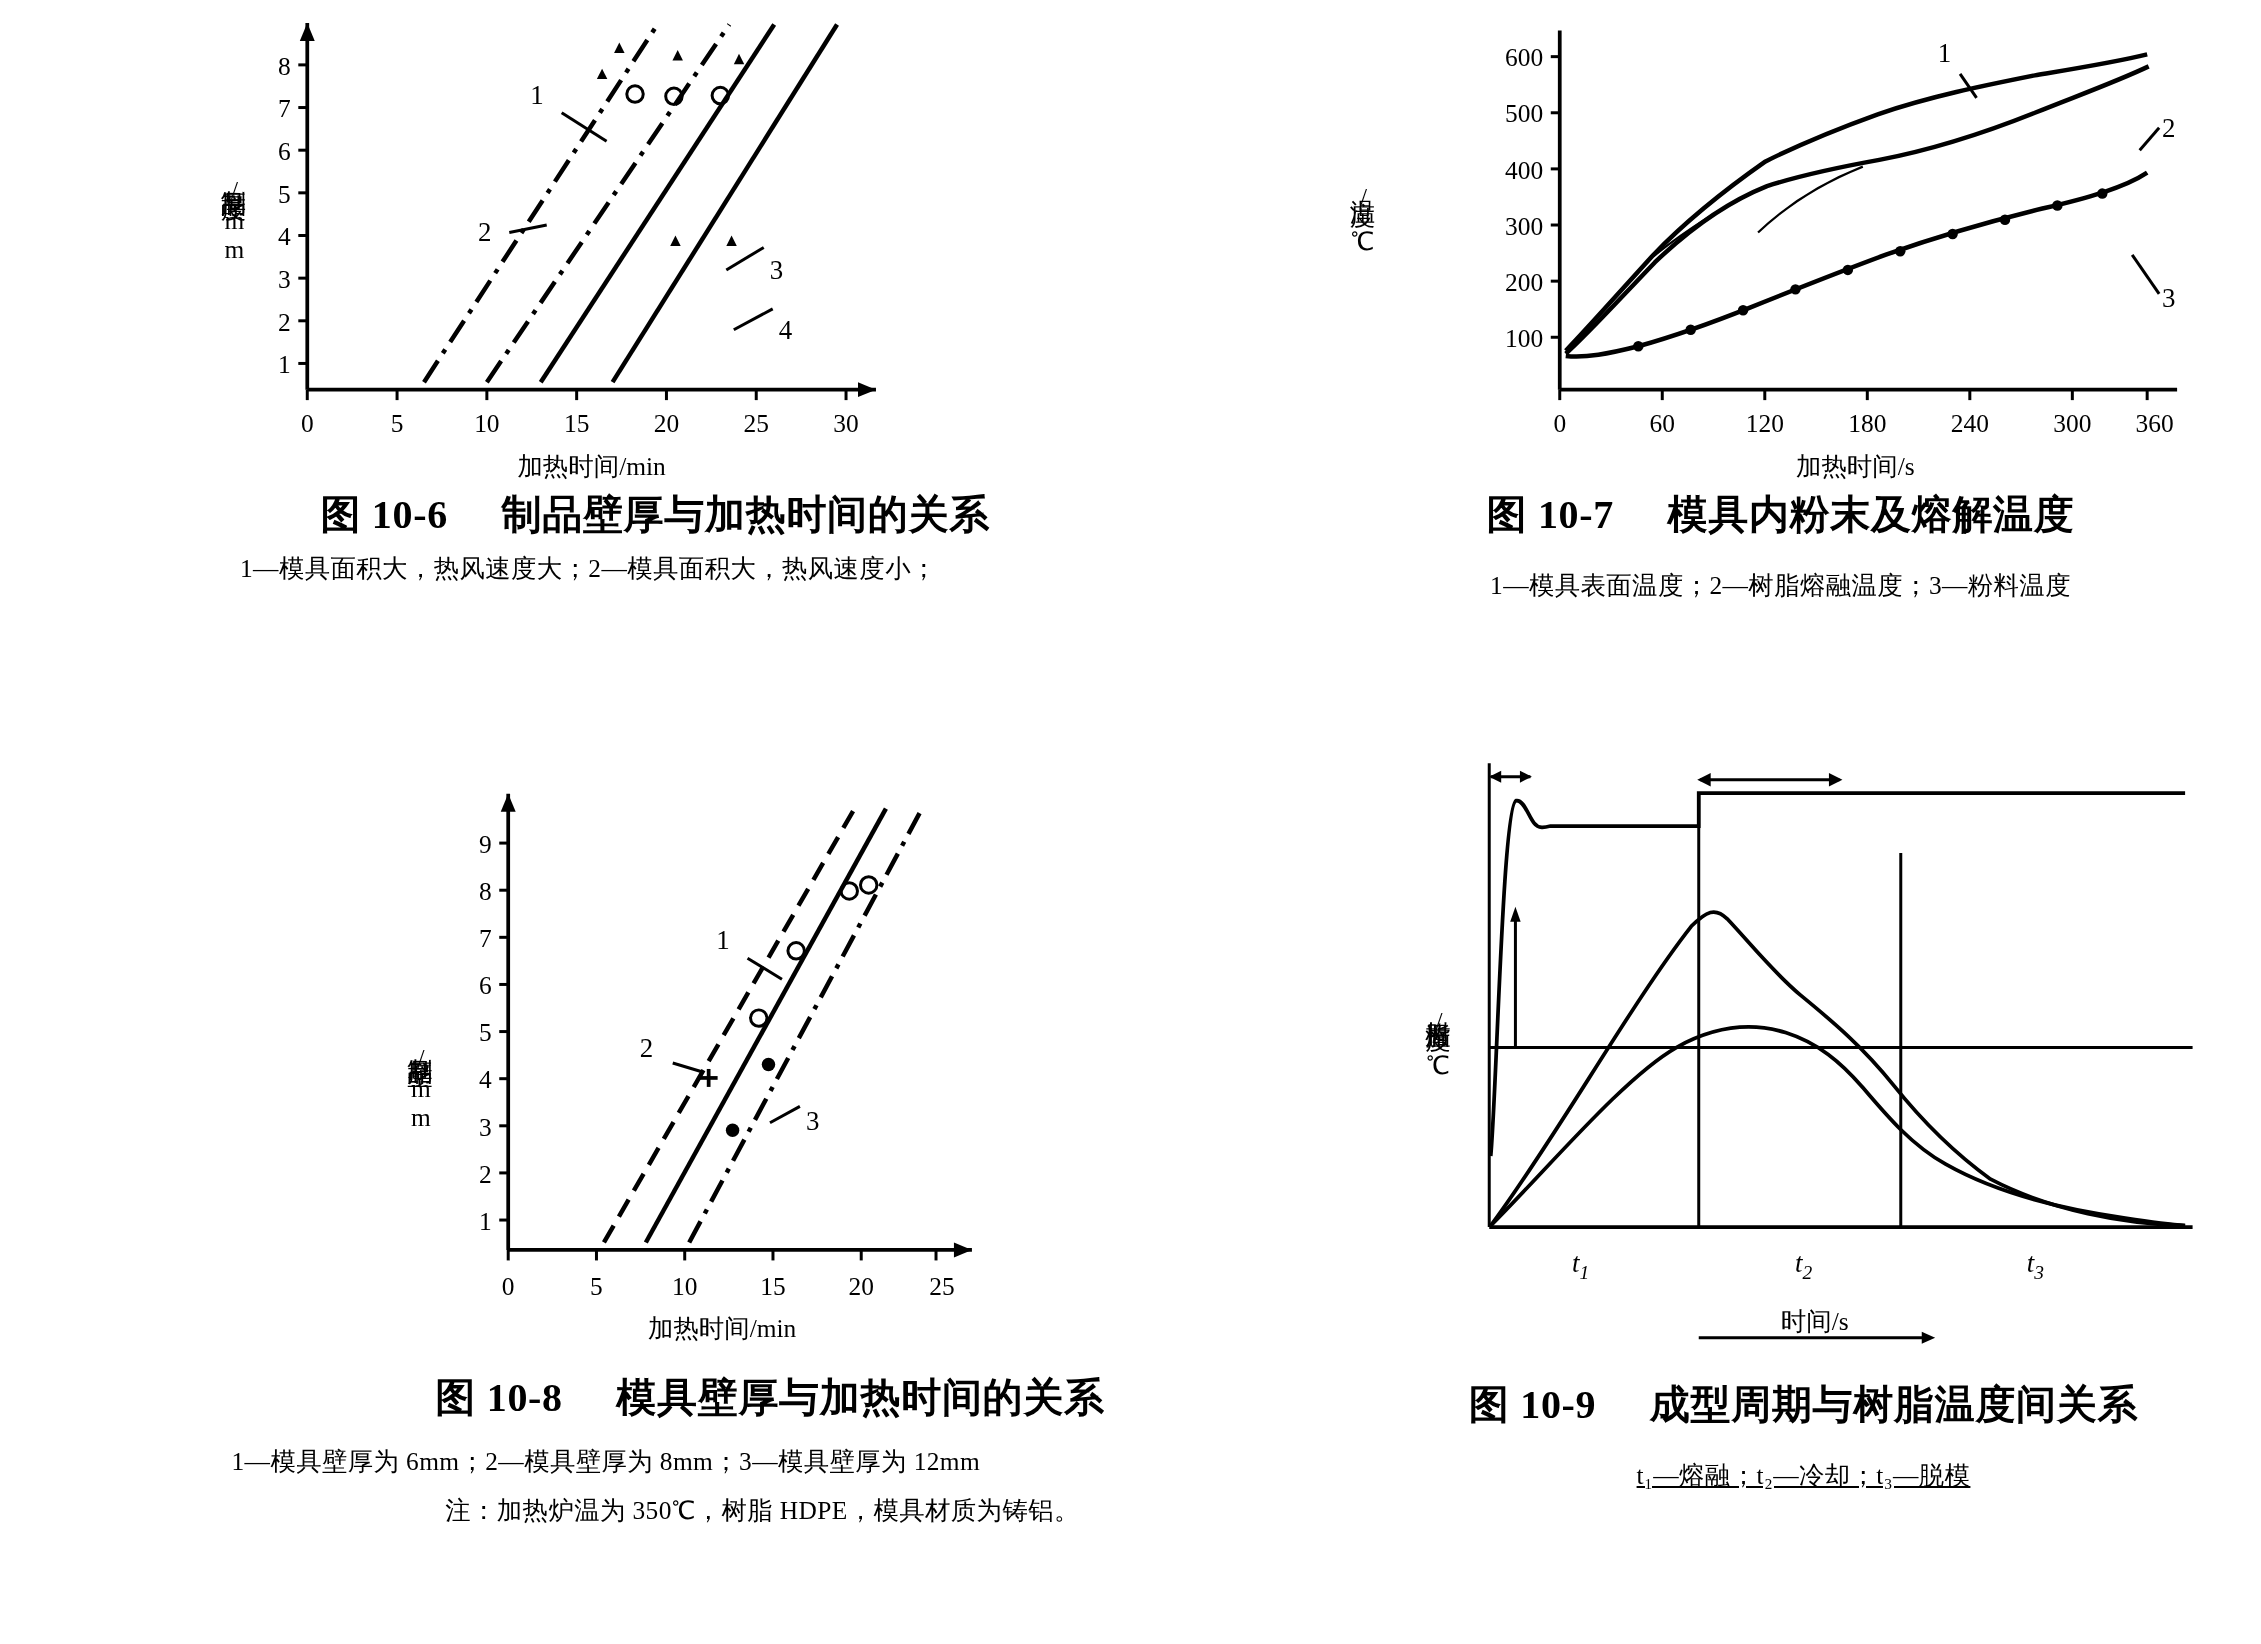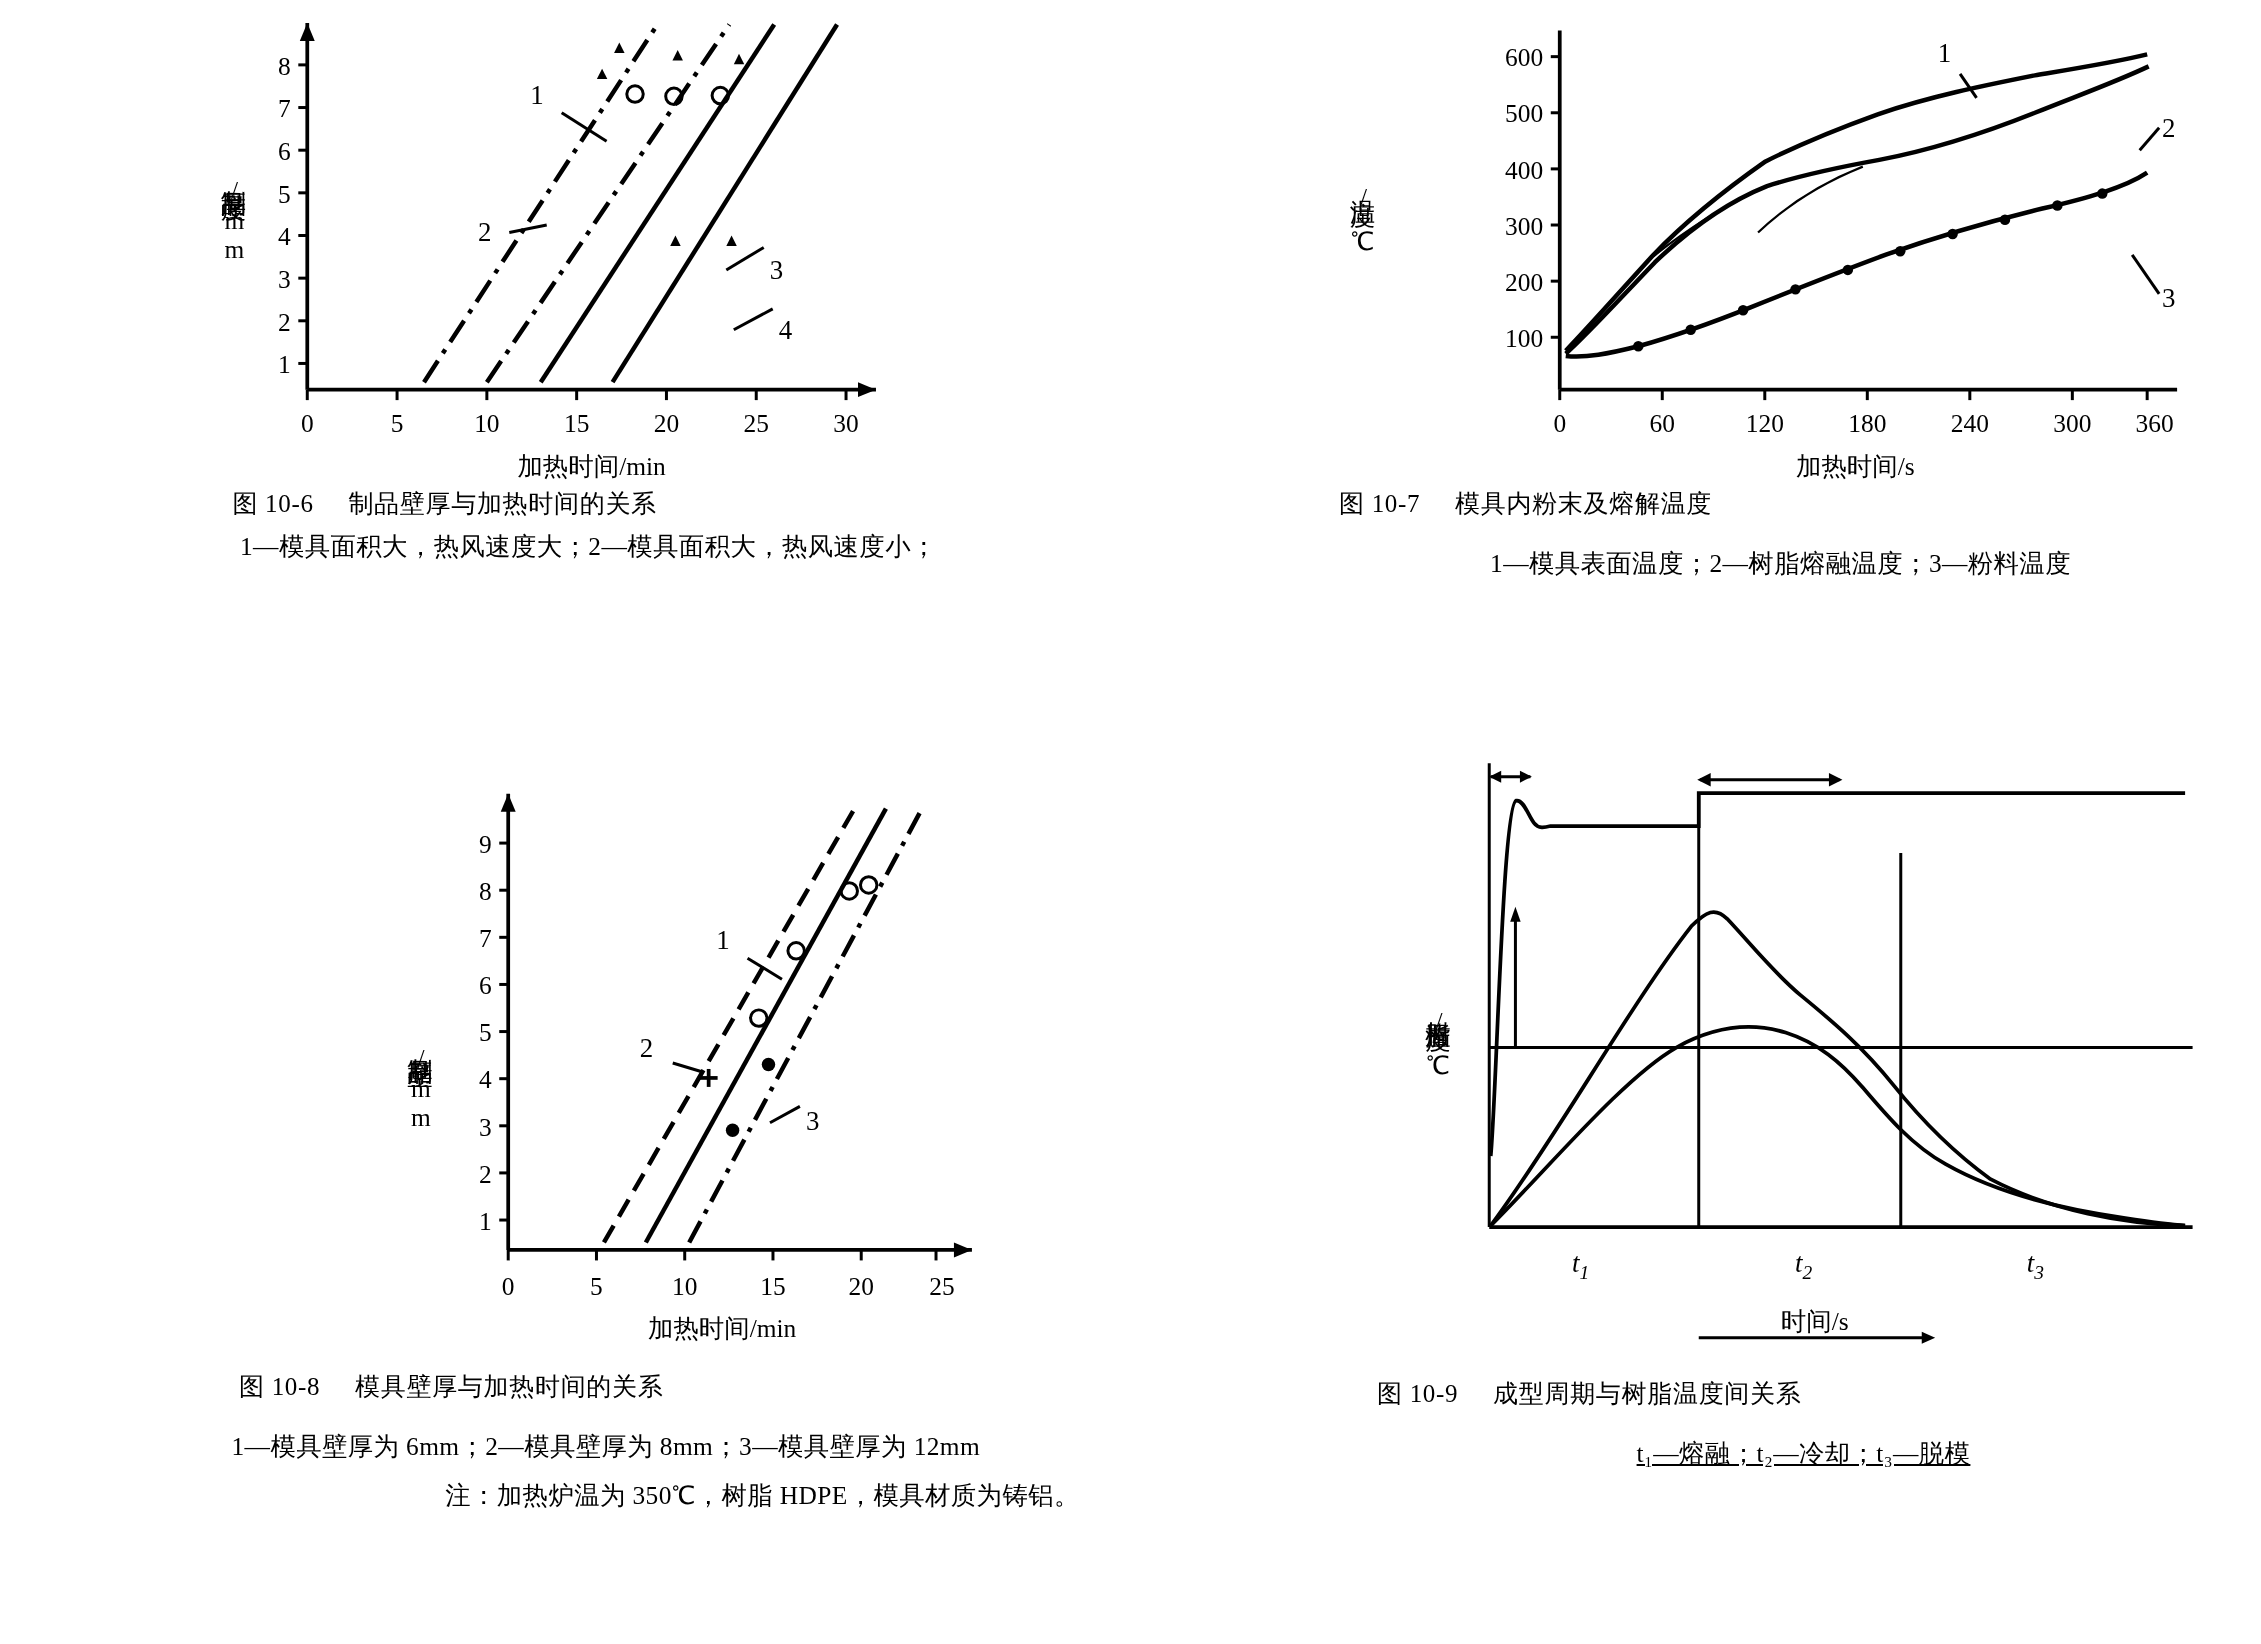--- a/index.html
+++ b/index.html
@@ -19,23 +19,23 @@
     position: absolute;
     inset: 0;
   }
   .fig-block {
     position: absolute;
   }
   .plot {
     position: relative;
   }
   .caption {
-    text-align: left;
-    font-size: 25px;
-    font-weight: normal;
+    text-align: center;
+    font-size: 40px;
+    font-weight: bold;
     letter-spacing: 0.7px;
     white-space: nowrap;
   }
   .caption .num {
     font-family: "Liberation Serif", serif;
   }
   .legend-line {
     font-size: 25.4px;
     white-space: nowrap;
     letter-spacing: 0.4px;
@@ -347,21 +347,21 @@
 
         <text class="axis-label" x="666" y="756" text-anchor="middle">加热时间/min</text>
       </svg>
     </div>
 
     <div class="caption" style="margin-top:30px; padding-left:15px;">
       <span class="num">图 10-8</span>
       &nbsp;&nbsp;&nbsp;
       <span>模具壁厚与加热时间的关系</span>
     </div>
-    <div class="legend-line" style="margin-top:27px; padding-left:7.5px;">1—模具壁厚为 6mm；2—模具壁厚为 8mm；3—模具壁厚为 12mm</div>
+    <div class="legend-line" style="margin-top:20px; padding-left:7.5px;">1—模具壁厚为 6mm；2—模具壁厚为 8mm；3—模具壁厚为 12mm</div>
     <div class="legend-line legend-center" style="margin-top:15px;">注：加热炉温为 350℃，树脂 HDPE，模具材质为铸铝。</div>
   </div>
 
   <div class="fig-block" style="left:1377px; top:748px; width:853px;">
     <div class="plot" style="width:853px; height:614px;">
       <div class="ylab-wrap" style="left:45px; top:157px; height:254px;">
         <span class="vlabel">树脂温度/℃</span>
       </div>
       <svg width="853" height="614" viewBox="0 0 1140 820">
 

